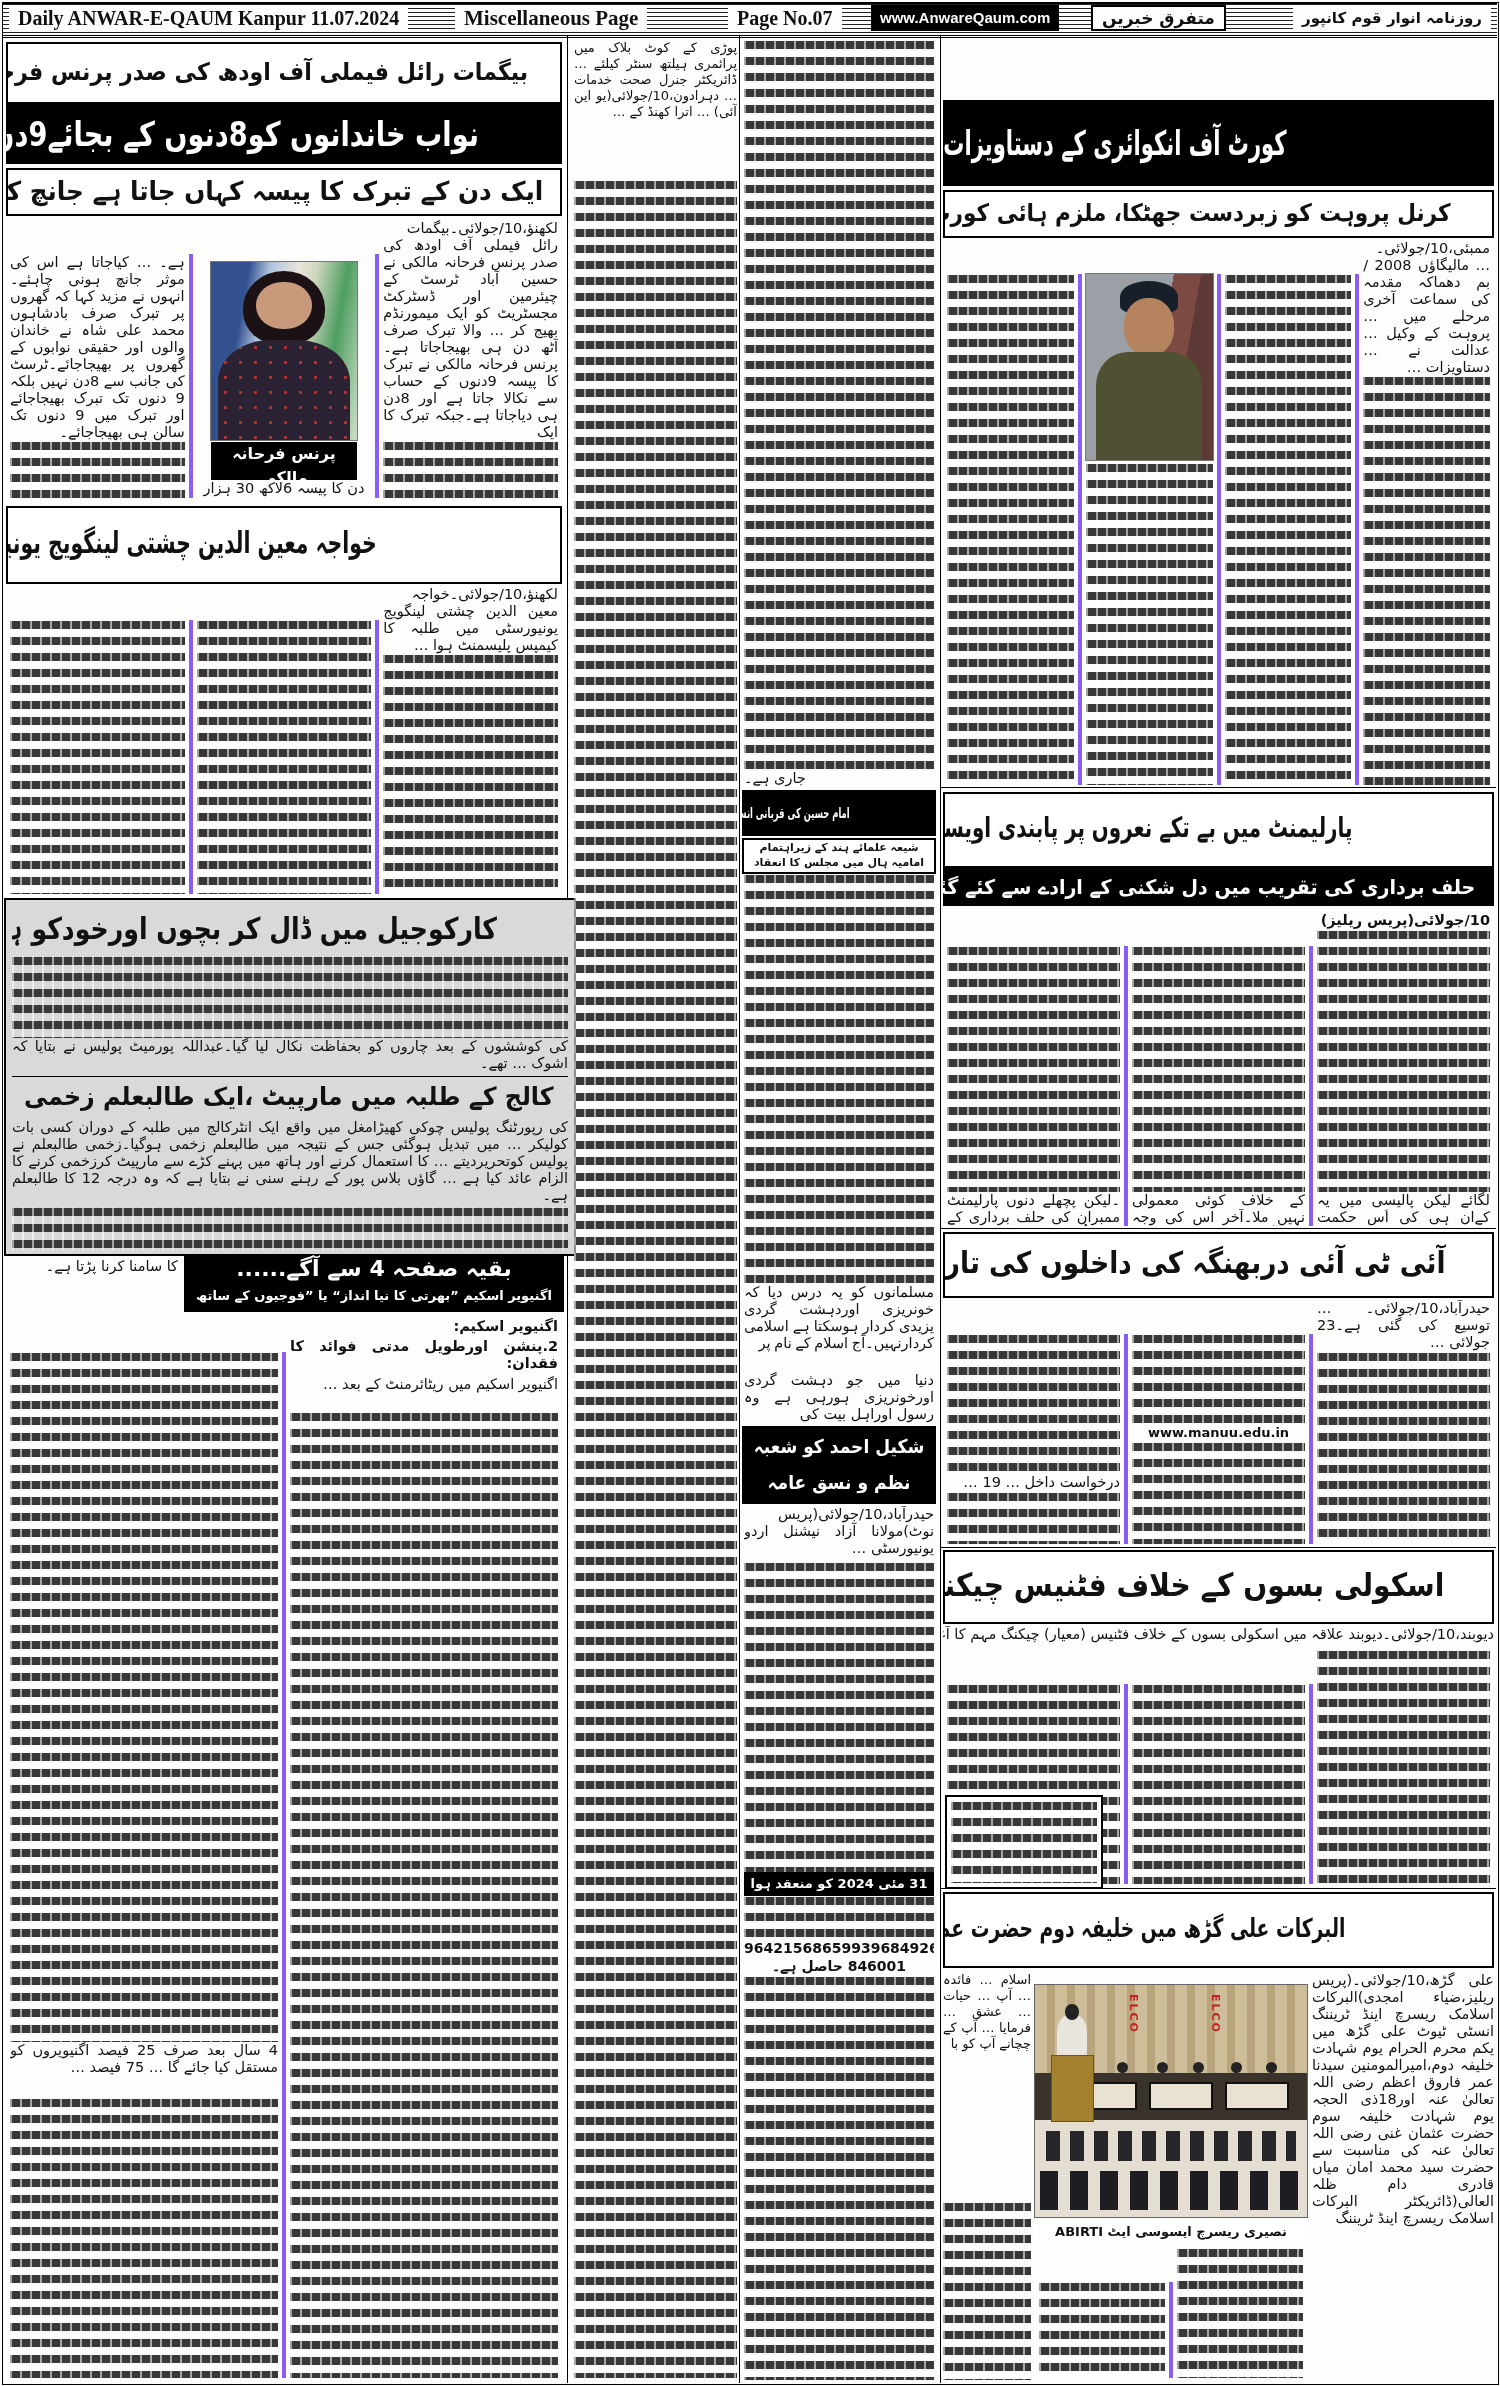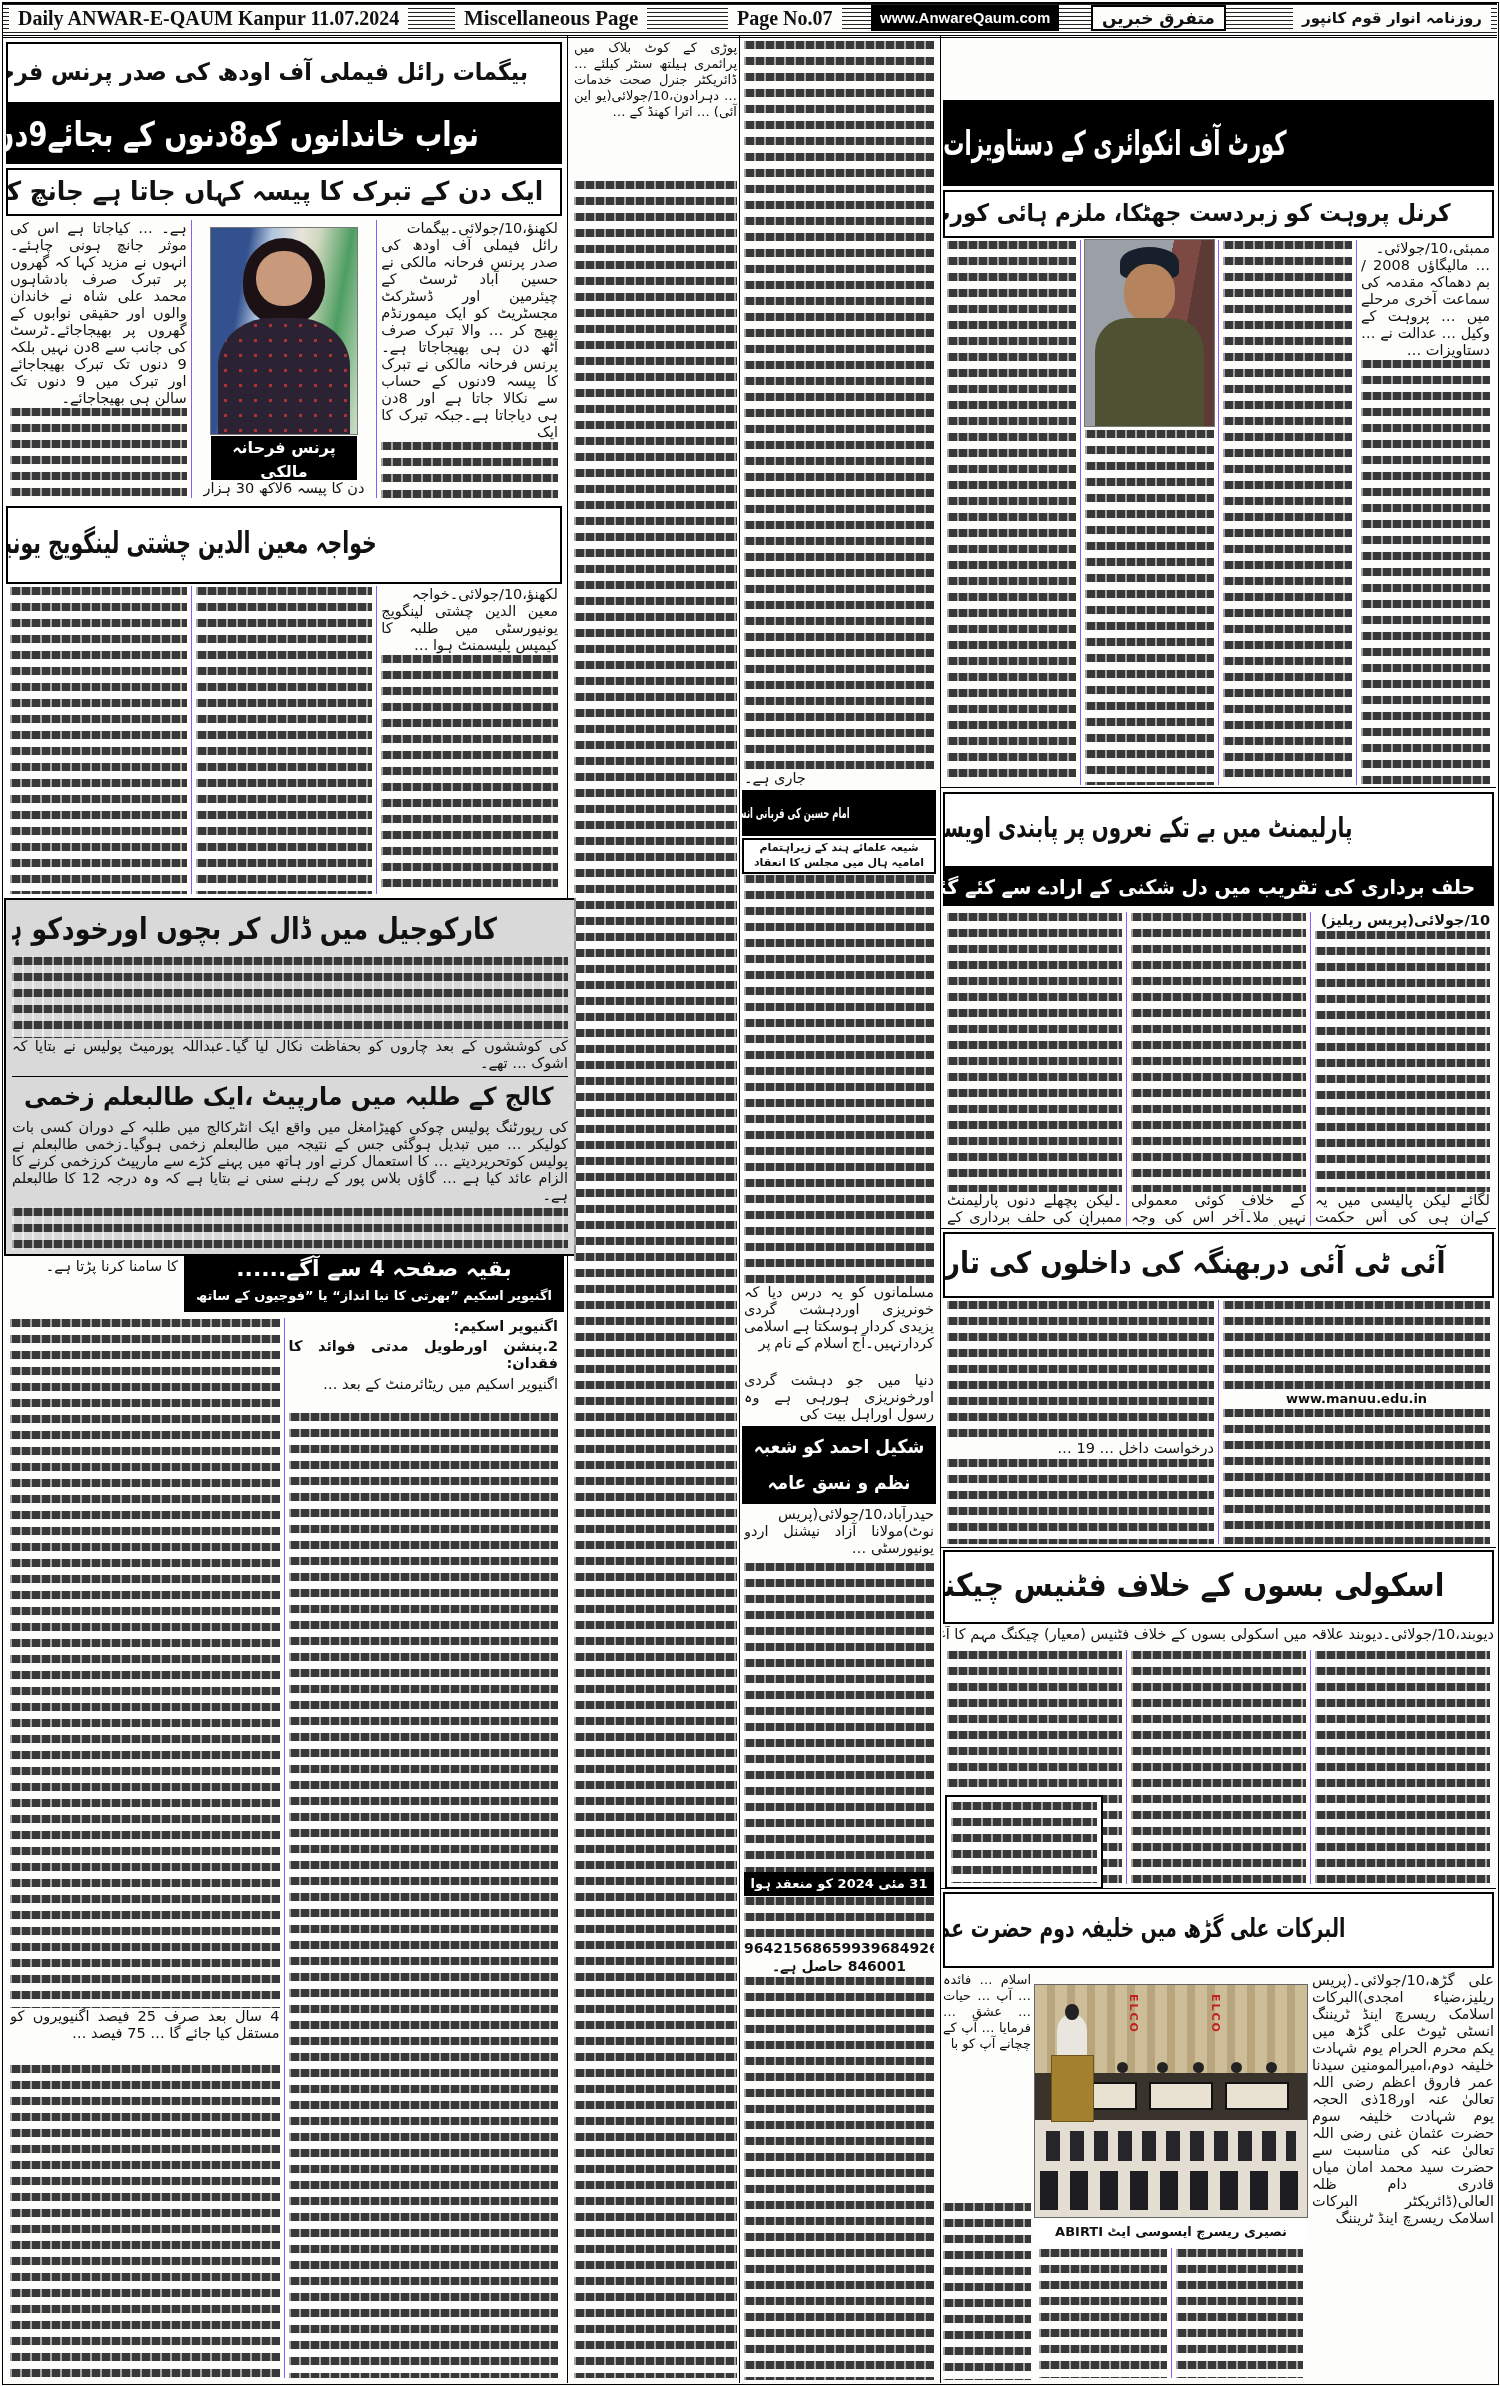--- a/index.html
+++ b/index.html
@@ -13,21 +13,21 @@
   .tc{text-align:center;}
   .hl-inv{background:#000;color:#fff;font-weight:bold;text-align:center;overflow:hidden;}
   .hl-box{background:#fff;border:2px solid #000;font-weight:bold;text-align:center;overflow:hidden;}
   .sq{display:inline-block;white-space:nowrap;transform:scaleX(var(--sx,1));transform-origin:50% 50%;}
   .sq2{display:block;transform:scaleX(var(--sx,1));transform-origin:50% 50%;}
   .vr{position:absolute;width:1px;background:#000;}
   .hr{position:absolute;height:1px;background:#000;}
   .frame{position:absolute;left:2px;top:2px;width:1495px;height:2381px;border:1px solid #000;pointer-events:none;}
   .cols{display:flex;direction:rtl;}
   .col{flex:1;display:flex;flex-direction:column;padding:0 4px;min-width:0;}
-  .col+.col{border-right:1px solid #8b5cf6;}
+  .col+.col{border-right:4px solid #8b5cf6;margin-top:34px;}
   .greek{flex:1;min-height:12px;background-image:
      repeating-linear-gradient(to right,rgba(255,255,255,.55) 0 2px,rgba(255,255,255,0) 2px 10px),
      repeating-linear-gradient(to bottom,#383838 1px 9px,transparent 9px 17px);}
   .fx{flex:none;}
   .cap{background:#000;color:#fff;font-weight:bold;text-align:center;font-size:16px;line-height:24px;overflow:hidden;}
   .graybox{background:#d9d9d9;border:2px solid #000;}
   
   .hdr{position:absolute;left:3px;top:2px;width:1494px;height:31px;
        background:repeating-linear-gradient(to bottom,#222 0 1px,transparent 1px 4px);
        border-top:2px solid #000;border-bottom:3px double #000;}
@@ -245,20 +245,24 @@
       <div class="t u" style="flex:none;height:17px;">۔لیکن پچھلے دنوں پارلیمنٹ میں نئے</div>
       <div class="t u" style="flex:none;height:17px;">ممبران کی حلف برداری کے وقت اُن</div>
     </div>
   </div>
 
   <div class="abs hl-box u" style="left:943px;top:1232px;width:547px;height:62px;line-height:58px;font-size:30px;">
     <span class="sq" style="--sx:.88;">آئی ٹی آئی دربھنگہ کی داخلوں کی تاریخ میں توسیع</span>
   </div>
   <div class="abs cols" style="left:943px;top:1300px;width:551px;height:244px;">
     <div class="col">
+      <div class="t u" style="flex:none;height:52px;">حیدرآباد،10/جولائی۔ … توسیع کی گئی ہے۔23 جولائی …</div>
+      <div class="greek"></div>
+    </div>
+    <div class="col">
       <div class="greek fx" style="height:90px;"></div>
       <div class="t b ltr" style="flex:none;height:18px;font-size:13px;">www.manuu.edu.in</div>
       <div class="greek"></div>
     </div>
     <div class="col">
       <div class="greek fx" style="height:140px;"></div>
       <div class="t u" style="flex:none;height:18px;">درخواست داخل … 19 …</div>
       <div class="greek"></div>
     </div>
   </div>

